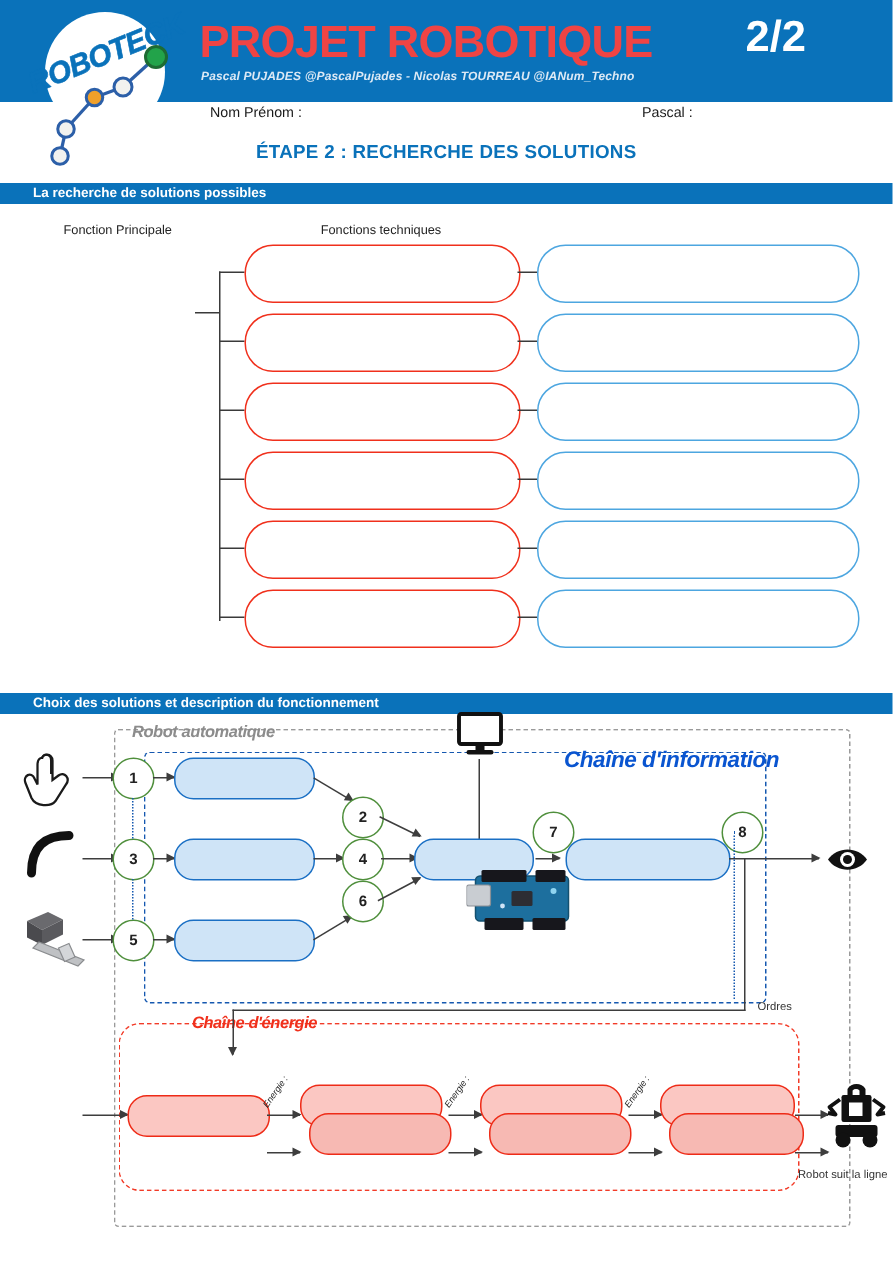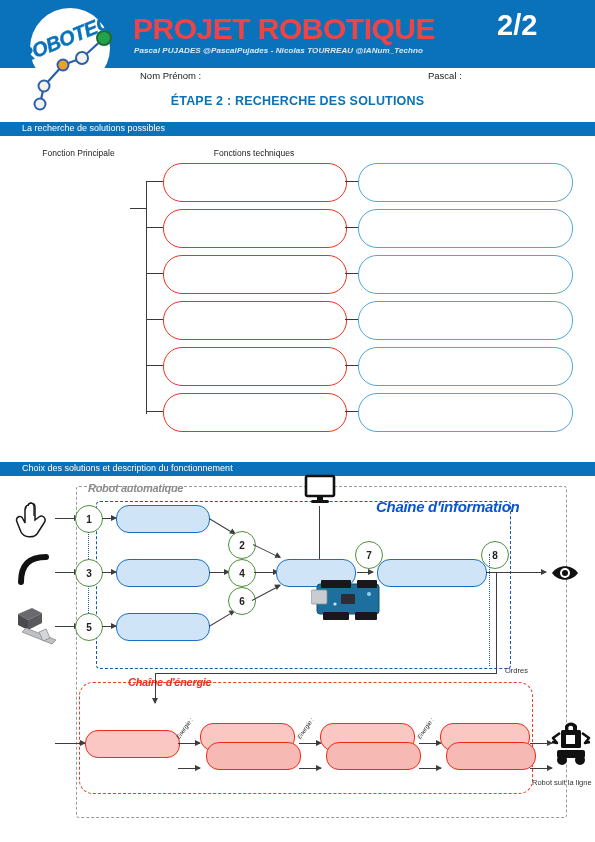--- a/index.html
+++ b/index.html
@@ -22,21 +22,21 @@
              font-size:20px;font-weight:bold;font-style:italic;color:#0a72ba;
              transform:rotate(-22deg);transform-origin:left center;letter-spacing:-0.5px;
              -webkit-text-stroke:0.4px #0a72ba;}
   .nom{position:absolute;left:140px;top:70px;font-size:9.5px;}
   .classe{position:absolute;left:428px;top:70px;font-size:9.5px;}
   .etape{position:absolute;left:0;top:94px;width:595px;text-align:center;
          font-size:12.5px;font-weight:bold;color:#0a72ba;letter-spacing:0.2px;}
 
   
   .secbar{position:absolute;left:0;width:595px;height:14px;background:#0a72ba;}
-  .secbar span{position:absolute;left:22px;top:1px;font-size:9px;font-weight:normal;color:#fff;text-align:center;}
+  .secbar span{position:absolute;left:22px;top:1px;font-size:9px;font-weight:bold;color:#fff;text-align:center;}
 
   
   .s1{position:absolute;left:0;top:138px;width:564px;height:300px;}
   .col-lbl{position:absolute;font-size:8.5px;color:#222;text-align:center;}
   .fp-box{position:absolute;left:27px;top:35px;width:103px;height:71px;
           border:1.4px solid #4f8f3c;border-radius:11px;background:#fff;
           display:flex;align-items:center;justify-content:center;}
   .fp-box p{margin:0;font-size:7.6px;line-height:1.55;text-align:center;color:#111;padding:0 7px;}
   .tree-v{position:absolute;left:146px;top:43px;width:1.1px;height:233px;background:#3a3a3a;}
   .tree-h{position:absolute;height:1.1px;background:#3a3a3a;}

